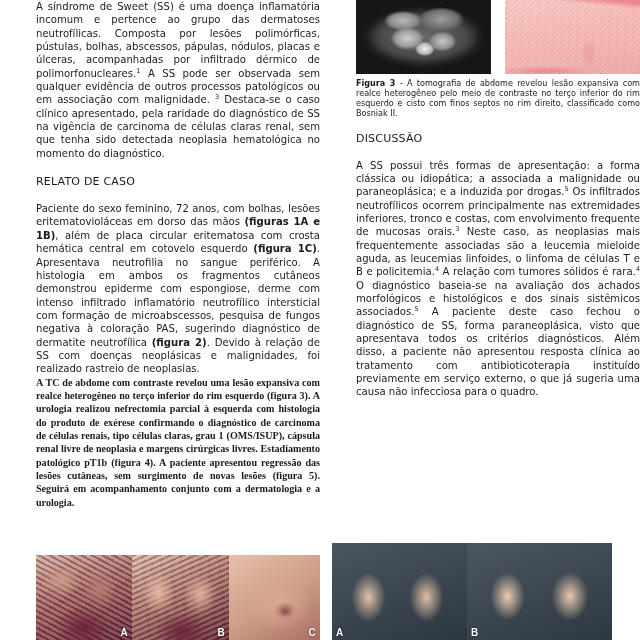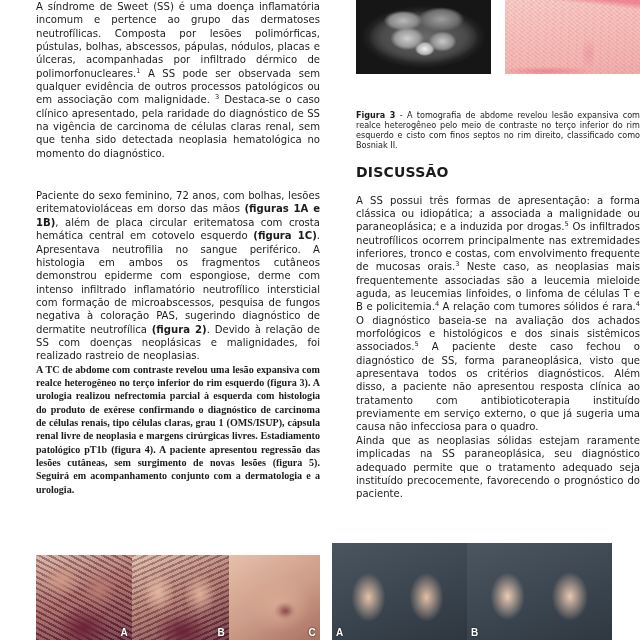--- a/index.html
+++ b/index.html
@@ -21,30 +21,30 @@
   p.body{
     margin:0 0 0 0;
     font-size:10.1px;
     line-height:13.35px;
     text-align:justify;
     text-justify:inter-word;
     hyphens:none;
   }
   p.body.bold{font-weight:bold;font-family:Liberation Serif, serif;}
   .h2{
-    font-size:14px;
-    font-weight:bold;
+    font-size:11px;
+    font-weight:normal;
     letter-spacing:.2px;
     margin:0;
   }
   sup{font-size:6.6px;vertical-align:super;line-height:0;}
   b{font-weight:bold;}
 
   
-  .cap-row{display:flex;gap:18px;margin-top:32px;}
+  .cap-row{display:flex;gap:18px;}
   .cap{
     font-size:8.1px;
     line-height:9.9px;
     text-align:justify;
     color:#1b1b1b;
     flex:1;
   }
   .cap b{font-weight:bold;}
 
   
@@ -120,20 +120,21 @@
 </head>
 <body>
 
 <div class="page">
 
   <div class="col col-left">
 
     <p class="body">A síndrome de Sweet (SS) é uma doença inflamatória incomum e pertence ao grupo das dermatoses neutrofílicas. Composta por lesões polimórficas, pústulas, bolhas, abscessos, pápulas, nódulos, placas e úlceras, acompanhadas por infiltrado dérmico de polimorfonucleares.<sup>1</sup> A SS pode ser observada sem qualquer evidência de outros processos patológicos ou em associação com malignidade. <sup>3</sup> Destaca-se o caso clínico apresentado, pela raridade do diagnóstico de SS na vigência de carcinoma de células claras renal, sem que tenha sido detectada neoplasia hematológica no momento do diagnóstico.</p>
 
     <div style="height:15px"></div>
+    <div class="h2">RELATO DE CASO</div>
     <div style="height:14px"></div>
 
     <p class="body">Paciente do sexo feminino, 72 anos, com bolhas, lesões eritematovioláceas em dorso das mãos <b>(figuras 1A e 1B)</b>, além de placa circular eritematosa com crosta hemática central em cotovelo esquerdo <b>(figura 1C)</b>. Apresentava neutrofilia no sangue periférico. A histologia em ambos os fragmentos cutâneos demonstrou epiderme com espongiose, derme com intenso infiltrado inflamatório neutrofílico intersticial com formação de microabscessos, pesquisa de fungos negativa à coloração PAS, sugerindo diagnóstico de dermatite neutrofílica <b>(figura 2)</b>. Devido à relação de SS com doenças neoplásicas e malignidades, foi realizado rastreio de neoplasias.</p>
     <p class="body bold">A TC de abdome com contraste revelou uma lesão expansiva com realce heterogêneo no terço inferior do rim esquerdo <b>(figura 3)</b>. A urologia realizou nefrectomia parcial à esquerda com histologia do produto de exérese confirmando o diagnóstico de carcinoma de células renais, tipo células claras, grau 1 (OMS/ISUP), cápsula renal livre de neoplasia e margens cirúrgicas livres. Estadiamento patológico pT1b <b>(figura 4)</b>. A paciente apresentou regressão das lesões cutâneas, sem surgimento de novas lesões <b>(figura 5)</b>. Seguirá em acompanhamento conjunto com a dermatologia e a urologia.</p>
   </div>
 
   <div class="col col-right">
 
     <div style="display:flex;gap:14px;">
       <div class="imgbox ct" style="width:135px;height:74px;"></div>
@@ -144,21 +145,20 @@
 
     <div class="cap-row">
       <div class="cap"><b>Figura 3</b> - A tomografia de abdome revelou lesão expansiva com realce heterogêneo pelo meio de contraste no terço inferior do rim esquerdo e cisto com finos septos no rim direito, classificado como Bosniak II.</div>
     </div>
 
     <div style="height:13px"></div>
     <div class="h2">DISCUSSÃO</div>
     <div style="height:14px"></div>
 
     <p class="body">A SS possui três formas de apresentação: a forma clássica ou idiopática; a associada a malignidade ou paraneoplásica; e a induzida por drogas.<sup>5</sup> Os infiltrados neutrofílicos ocorrem principalmente nas extremidades inferiores, tronco e costas, com envolvimento frequente de mucosas orais.<sup>3</sup> Neste caso, as neoplasias mais frequentemente associadas são a leucemia mieloide aguda, as leucemias linfoides, o linfoma de células T e B e policitemia.<sup>4</sup> A relação com tumores sólidos é rara.<sup>4</sup> O diagnóstico baseia-se na avaliação dos achados morfológicos e histológicos e dos sinais sistêmicos associados.<sup>5</sup> A paciente deste caso fechou o diagnóstico de SS, forma paraneoplásica, visto que apresentava todos os critérios diagnósticos. Além disso, a paciente não apresentou resposta clínica ao tratamento com antibioticoterapia instituído previamente em serviço externo, o que já sugeria uma causa não infecciosa para o quadro.</p>
-    <p class="body">Ainda que as neoplasias sólidas estejam raramente implicadas na SS paraneoplásica, seu diagnóstico adequado permite que o tratamento adequado seja instituído precocemente, favorecendo o prognóstico do paciente.</p>
   </div>
 
   <div style="position:absolute;left:36px;top:555px;display:flex;">
     <div class="imgbox sk1" style="width:96px;height:85px;">
       <span class="lbl br">A</span>
     </div>
     <div class="imgbox sk2" style="width:97px;height:85px;">
       <span class="lbl br">B</span>
     </div>
     <div class="imgbox sk3" style="width:91px;height:85px;">

